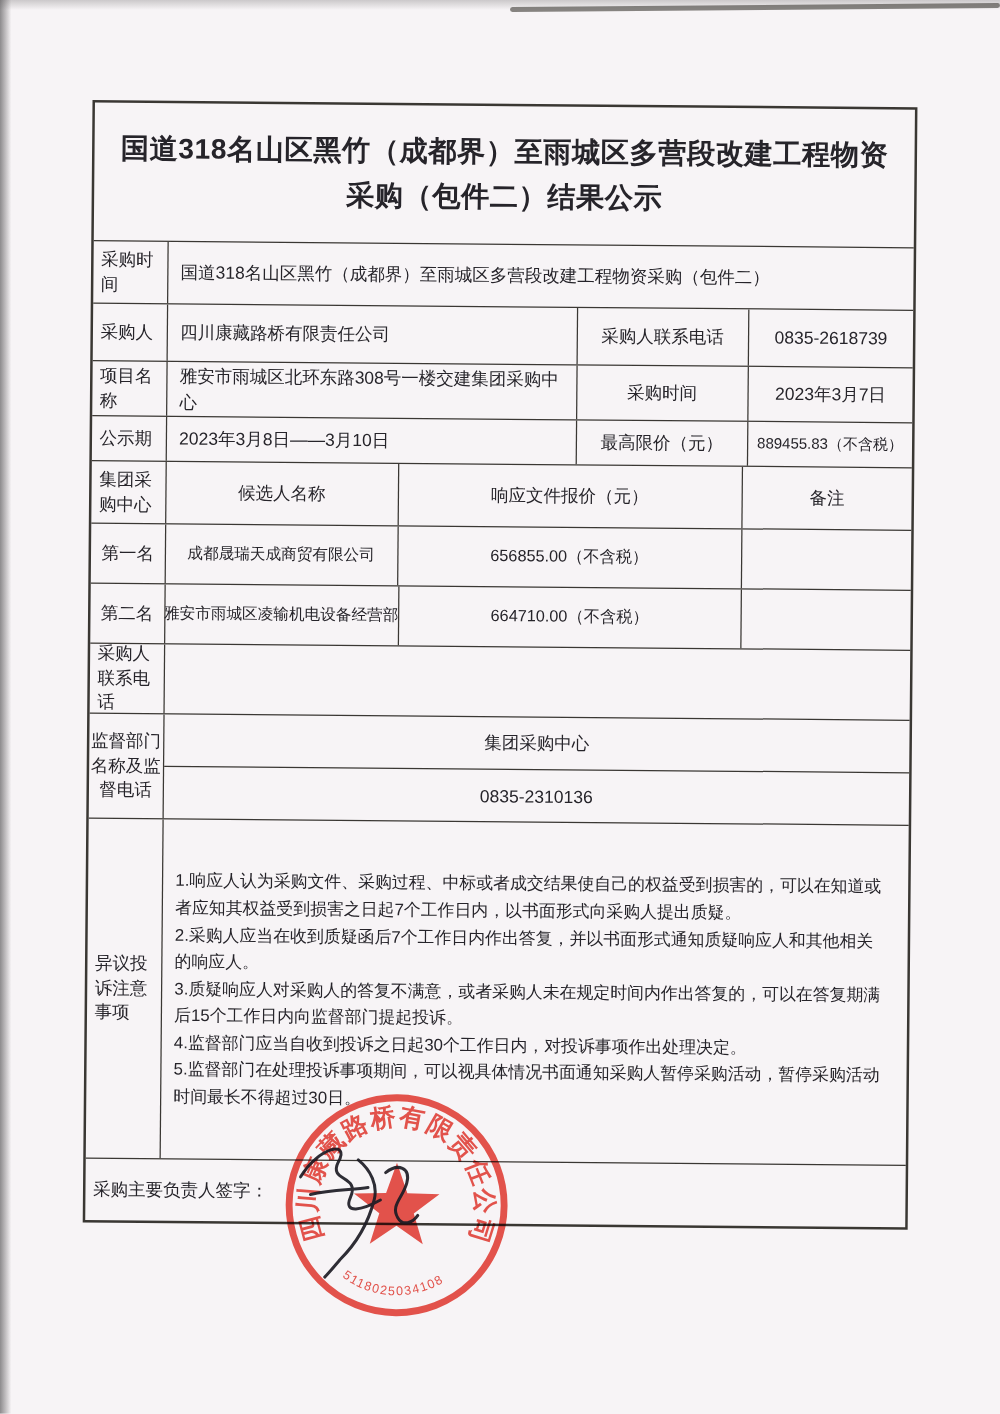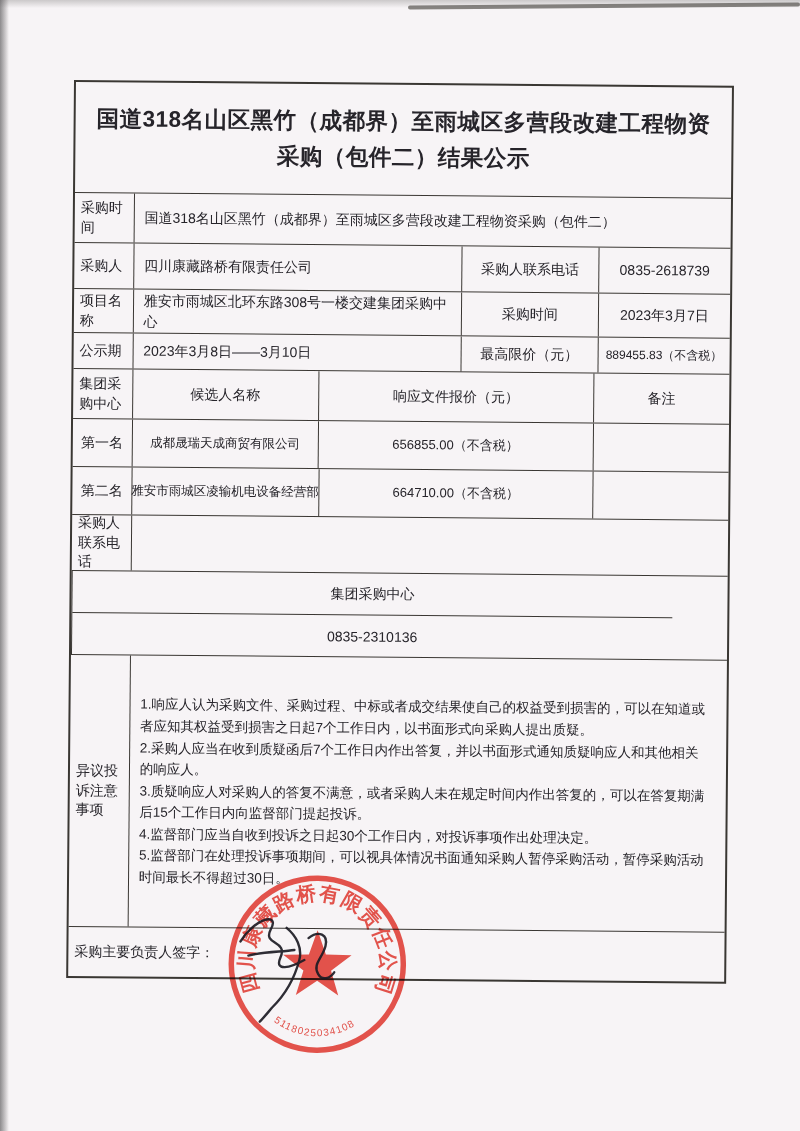--- a/index.html
+++ b/index.html
@@ -132,20 +132,21 @@
       <div class="cell ctr w-cprice price nowrap">664710.00（不含税）</div>
       <div class="cell ctr w-cremark"></div>
     </div>
 
     <div class="row r-other">
       <div class="cell lab">采购人联系电话</div>
       <div class="cell val" style="width:601px"></div>
     </div>
 
     <div class="row r-sup">
+      <div class="cell lab c">监督部门名称及监督电话</div>
       <div class="sup-col">
         <div class="sup-sub">集团采购中心</div>
         <div class="sup-sub">0835-2310136</div>
       </div>
     </div>
 
     <div class="row r-objection">
       <div class="cell lab">异议投诉注意事项</div>
       <div class="obj-text">
         <div class="obj-item">1.响应人认为采购文件、采购过程、中标或者成交结果使自己的权益受到损害的，可以在知道或者应知其权益受到损害之日起7个工作日内，以书面形式向采购人提出质疑。</div>

